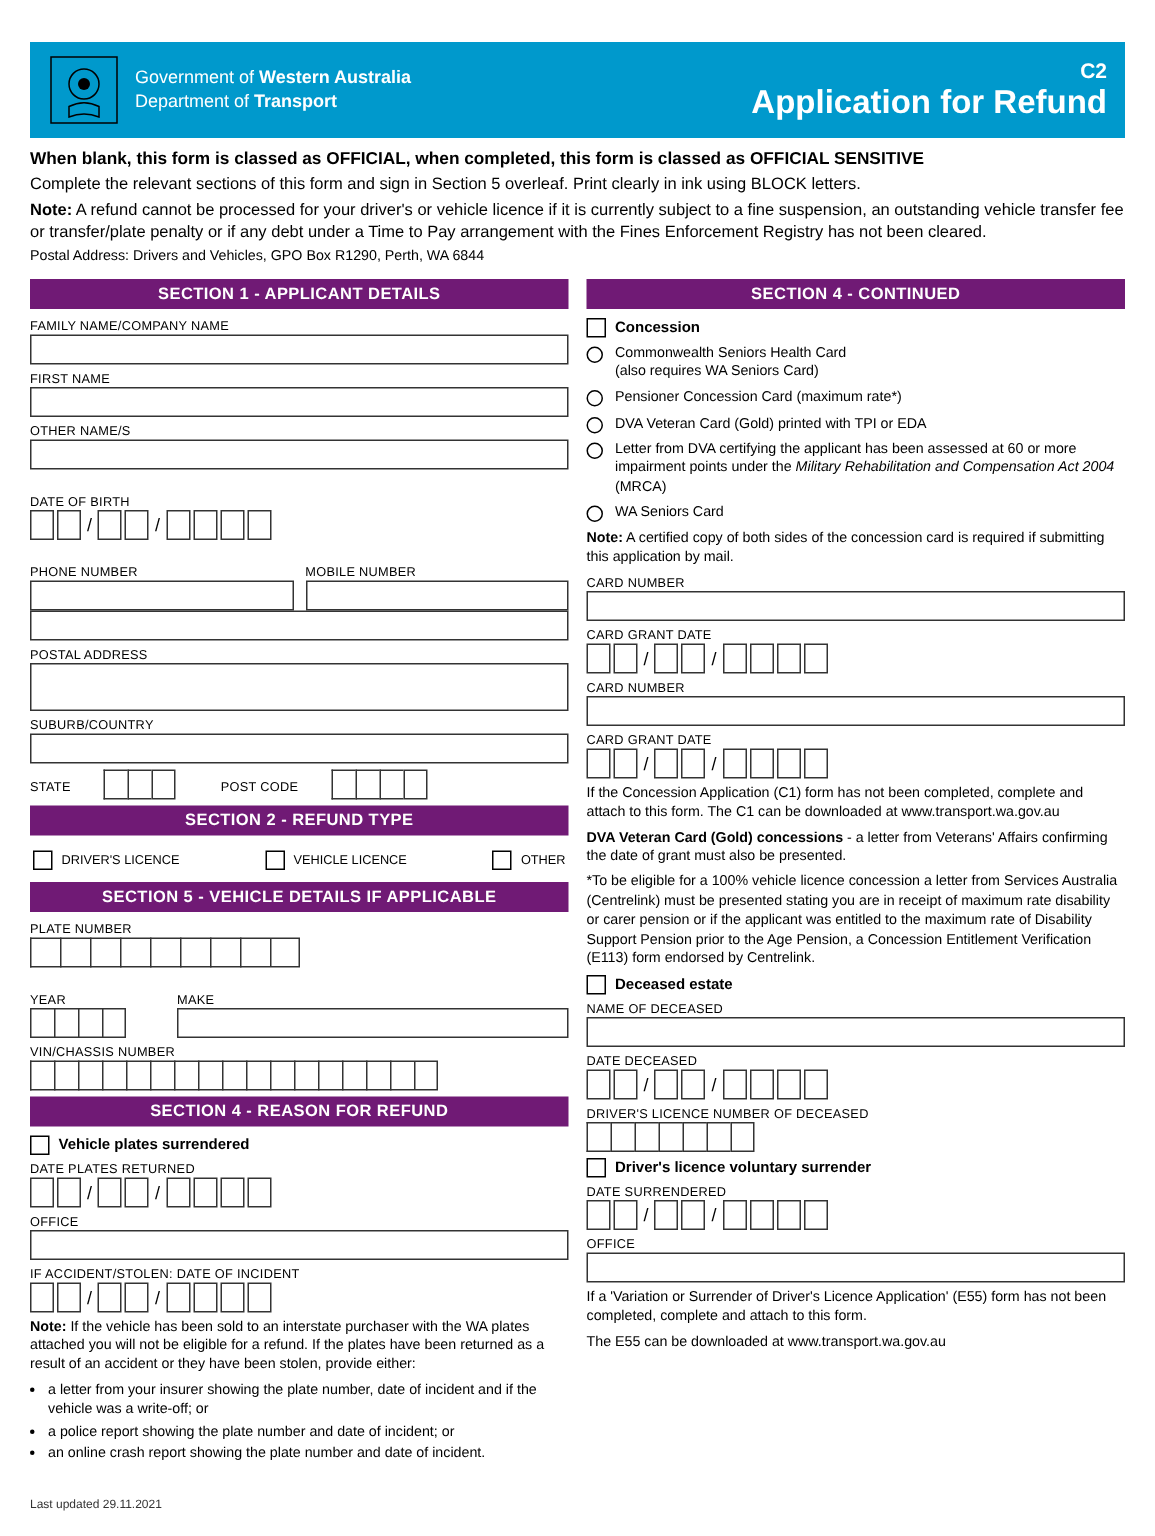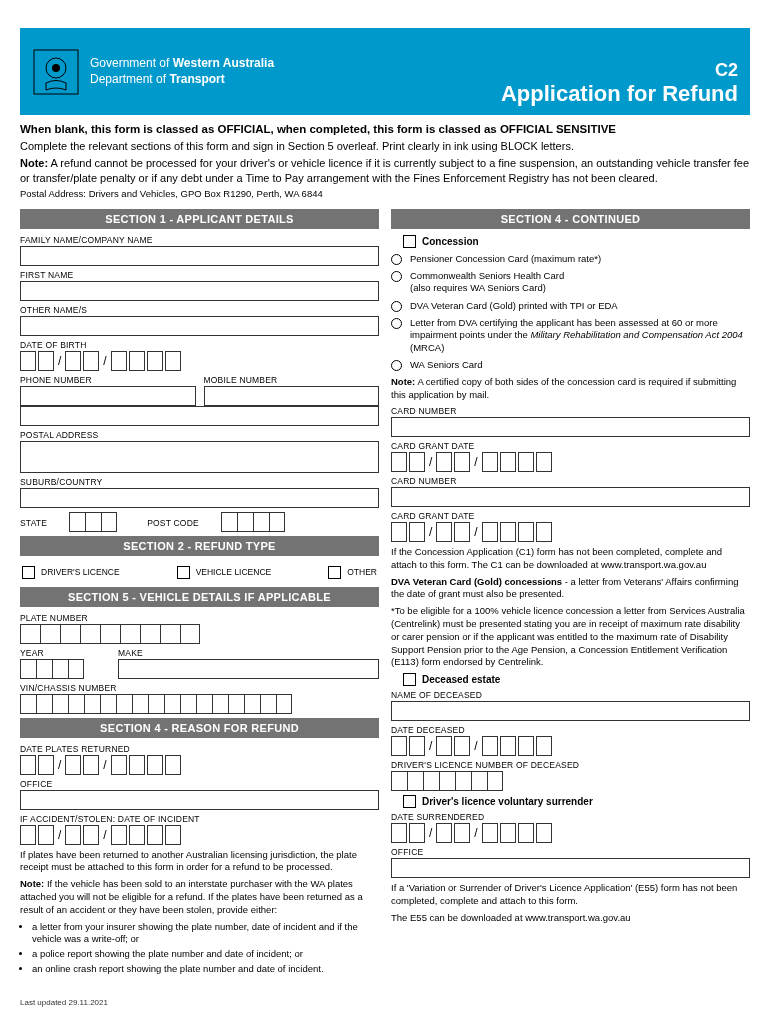--- a/index.html
+++ b/index.html
@@ -5,42 +5,42 @@
   * { box-sizing: border-box; margin: 0; padding: 0; }
   body { font-family: Arial, Helvetica, sans-serif; font-size: 10px; background: #fff; width: 770px; }
   .page { padding: 28px 20px; }
   .header { background: #0099cc; color: #fff; padding: 8px 12px; display: flex; align-items: center; justify-content: space-between; position: relative; }
   .header-left { display: flex; align-items: center; gap: 10px; }
   .crest { width: 48px; height: 48px; }
   .crest svg { width: 100%; height: 100%; }
   .gov-text { font-size: 12px; line-height: 1.3; }
   .gov-text .bold { font-weight: bold; }
   .header-right { text-align: right; }
-  .form-code { font-size: 18px; font-weight: bold; margin-top: 24px; }
+  .form-code { font-size: 14px; font-weight: bold; }
   .form-title { font-size: 22px; font-weight: bold; }
   .classification { font-size: 11.5px; font-weight: bold; margin: 8px 0 4px; }
   .instructions { font-size: 11px; line-height: 1.35; margin-bottom: 2px; }
   .note-bold { font-weight: bold; }
   .postal { font-size: 9.5px; margin-bottom: 6px; }
   .columns { display: flex; gap: 12px; }
   .col { flex: 1; min-width: 0; }
-  .section-header { background: #737373; color: #fff; text-align: center; font-weight: bold; font-size: 11px; padding: 4px 0; margin: 4px 0 6px; letter-spacing: 0.3px; }
+  .section-header { background: #701a75; color: #fff; text-align: center; font-weight: bold; font-size: 11px; padding: 4px 0; margin: 4px 0 6px; letter-spacing: 0.3px; }
   .field-label { font-size: 8.5px; letter-spacing: 0.2px; margin: 4px 0 1px; text-transform: uppercase; }
   .text-input { border: 1px solid #333; height: 20px; width: 100%; }
   .text-input.tall { height: 32px; }
   .row { display: flex; gap: 8px; }
-  .row > div { flex: 1; }
+  .row > div { flex: 1; margin-top: 12px; }
   .date-boxes { display: flex; align-items: center; gap: 2px; }
   .box { border: 1px solid #333; width: 16px; height: 20px; display: inline-block; }
   .box.wide { width: 20px; }
   .slash { font-size: 12px; padding: 0 2px; }
   .char-boxes { display: flex; gap: 0; }
   .char-boxes .box { border-right: none; }
   .char-boxes .box:last-child { border-right: 1px solid #333; }
-  .checkbox-row { display: flex; align-items: center; gap: 6px; margin: 4px 12px; }
+  .checkbox-row { display: flex; align-items: center; gap: 6px; margin: 4px 0; }
   .checkbox { border: 1.5px solid #000; width: 13px; height: 13px; flex-shrink: 0; }
   .checkbox-label { font-size: 10px; font-weight: bold; }
   .refund-types { display: flex; justify-content: space-between; padding: 4px 2px; }
   .refund-types .checkbox-row { margin: 0; }
   .refund-types .checkbox-label { font-weight: normal; font-size: 8.5px; }
   .radio-row { display: flex; align-items: flex-start; gap: 8px; margin: 5px 0; }
   .radio { border: 1.5px solid #000; border-radius: 50%; width: 11px; height: 11px; flex-shrink: 0; margin-top: 1px; }
   .radio-label { font-size: 9.5px; line-height: 1.3; }
   .italic { font-style: italic; }
   .body-text { font-size: 9.5px; line-height: 1.35; margin: 4px 0; }
@@ -196,20 +196,24 @@
           <span class="box"></span>
           <span class="box"></span>
           <span class="box"></span>
           <span class="box"></span>
           <span class="box"></span>
           <span class="box"></span>
           <span class="box"></span>
         </div>
 
       <div class="section-header">SECTION 4 - REASON FOR REFUND</div>
+      <div class="checkbox-row">
+          <div class="checkbox"></div>
+          <span class="checkbox-label">Vehicle plates surrendered</span>
+        </div>
       <div class="field-label">DATE PLATES RETURNED</div>
       <div class="date-boxes">
           <span class="box"></span>
           <span class="box"></span>
           <span class="slash">/</span>
           <span class="box"></span>
           <span class="box"></span>
           <span class="slash">/</span>
           <span class="box"></span>
           <span class="box"></span>
@@ -224,42 +228,41 @@
           <span class="box"></span>
           <span class="slash">/</span>
           <span class="box"></span>
           <span class="box"></span>
           <span class="slash">/</span>
           <span class="box"></span>
           <span class="box"></span>
           <span class="box"></span>
           <span class="box"></span>
         </div>
-      <div class="body-text">If plates have been returned to another Australian licensing jurisdiction, the plate receipt must be attached to this form in order for a refund to be processed.</div>
       <div class="body-text"><span class="note-bold">Note:</span><span> If the vehicle has been sold to an interstate purchaser with the WA plates attached you will not be eligible for a refund. If the plates have been returned as a result of an accident or they have been stolen, provide either:</span></div>
       <ul class="bullet-list">
         <li>a letter from your insurer showing the plate number, date of incident and if the vehicle was a write-off; or</li>
         <li>a police report showing the plate number and date of incident; or</li>
         <li>an online crash report showing the plate number and date of incident.</li>
       </ul>
     </div>
 
     <div class="col">
       <div class="section-header">SECTION 4 - CONTINUED</div>
       <div class="checkbox-row">
           <div class="checkbox"></div>
           <span class="checkbox-label">Concession</span>
         </div>
       <div class="radio-row">
           <div class="radio"></div>
+          <span class="radio-label"><span>Commonwealth Seniors Health Card</span><br><span>(also requires WA Seniors Card)</span></span>
+        </div>
+      <div class="radio-row">
+          <div class="radio"></div>
           <span class="radio-label">Pensioner Concession Card (maximum rate*)</span>
-        </div>
-      <div class="radio-row">
-          <div class="radio"></div>
-          <span class="radio-label"><span>Commonwealth Seniors Health Card</span><br><span>(also requires WA Seniors Card)</span></span>
         </div>
       <div class="radio-row">
           <div class="radio"></div>
           <span class="radio-label">DVA Veteran Card (Gold) printed with TPI or EDA</span>
         </div>
       <div class="radio-row">
           <div class="radio"></div>
           <span class="radio-label"><span>Letter from DVA certifying the applicant has been assessed at 60 or more impairment points under the </span><span class="italic">Military Rehabilitation and Compensation Act 2004</span><span> (MRCA)</span></span>
         </div>
       <div class="radio-row">

